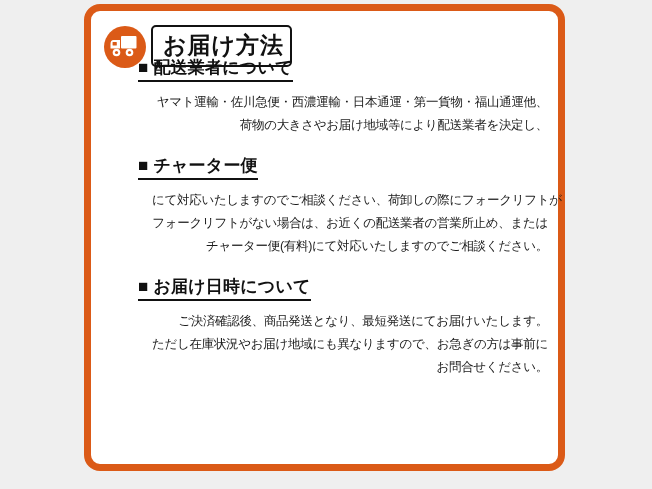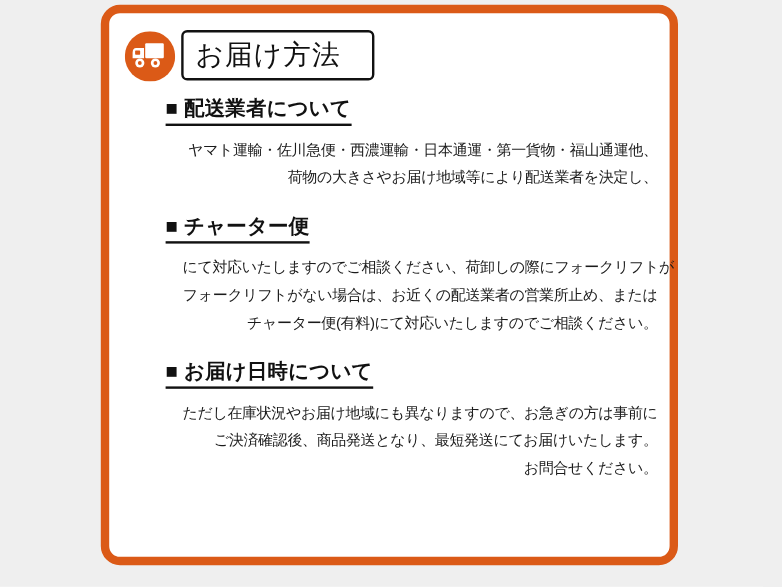--- a/index.html
+++ b/index.html
@@ -36,32 +36,32 @@
     width: 42px;
     height: 42px;
   }
   .title-box {
     position: absolute;
     left: 60px;
     top: 14px;
     display: inline-block;
     border: 2.5px solid #111111;
     border-radius: 5px;
-    padding: 3px 26px 4px 10px;
+    padding: 3px 6px 4px 10px;
     background: #ffffff;
     font-size: 23px;
-    font-weight: normal;
+    font-weight: bold;
     color: #111111;
     letter-spacing: 1px;
     white-space: nowrap;
   }
   .sections {
     position: absolute;
     left: 47px;
-    top: 68px;
+    top: 45px;
     right: 10px;
   }
   .section {
     margin-bottom: 17px;
   }
   .section-heading {
     display: inline-block;
     font-size: 17px;
     font-weight: bold;
     color: #111111;
@@ -120,22 +120,22 @@
           <div class="section-body">
             <div class="text-line">にて対応いたしますのでご相談ください、荷卸しの際にフォークリフトが</div>
             <div class="text-line">フォークリフトがない場合は、お近くの配送業者の営業所止め、または</div>
             <div class="text-line">チャーター便(有料)にて対応いたしますのでご相談ください。</div>
           </div>
         </div>
 
         <div class="section">
           <div class="section-heading">■ お届け日時について</div>
           <div class="section-body">
+            <div class="text-line">ご決済確認後、商品発送となり、最短発送にてお届けいたします。</div>
             <div class="text-line">ただし在庫状況やお届け地域にも異なりますので、お急ぎの方は事前に</div>
-            <div class="text-line">ご決済確認後、商品発送となり、最短発送にてお届けいたします。</div>
             <div class="text-line">お問合せください。</div>
           </div>
         </div>
 
       </div>
     </div>
   </div>
 </div>
 
 </body></html>

